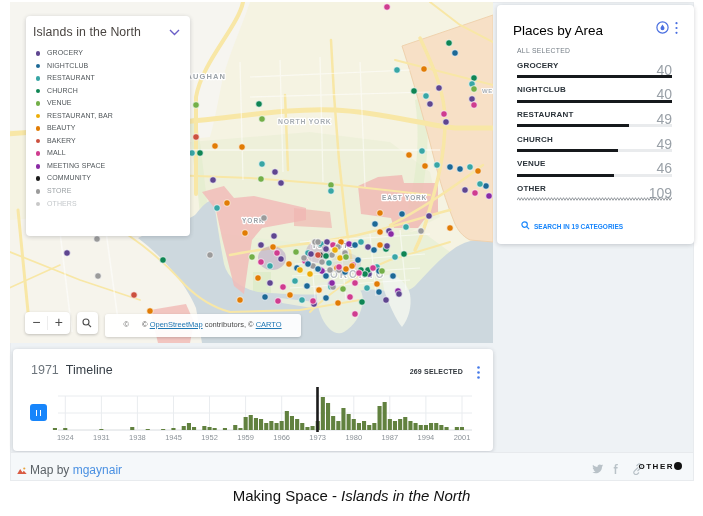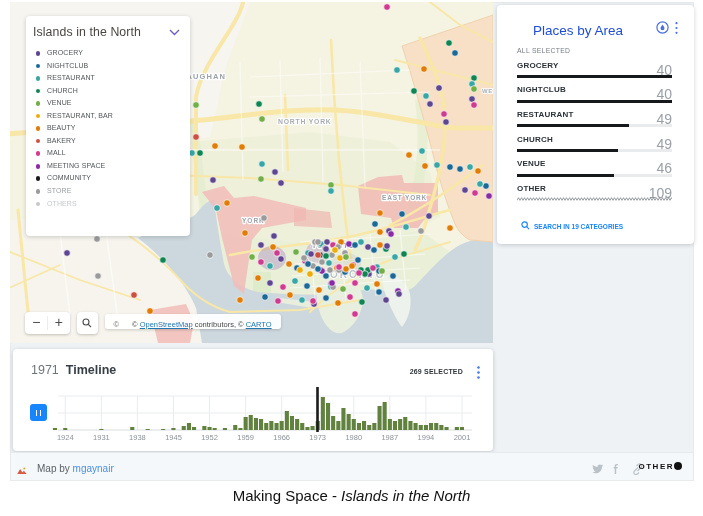--- a/index.html
+++ b/index.html
@@ -15,44 +15,44 @@
 .legend ul{list-style:none;margin-top:8px}
 .litem{position:relative;font-size:7px;color:#4f5559;height:12.56px;line-height:12.56px;padding-left:14px;letter-spacing:.1px}
 .litem i{position:absolute;left:2.5px;top:4px;width:4.6px;height:4.6px;border-radius:50%}
 .litem.dim1{color:#9aa0a4}
 .litem.dim2{color:#c4c8cb}
 
 .zoombox{position:absolute;left:15px;top:309.5px;width:45px;height:22px;background:#fff;border-radius:4px;box-shadow:0 1px 3px rgba(0,0,0,.22);display:flex}
 .zoombox span{flex:1;text-align:center;font-size:14px;line-height:21px;color:#4d4d4d}
 .zoombox .sep{position:absolute;left:22px;top:4px;width:1px;height:14px;background:#ededed}
 .searchbox{position:absolute;left:66.5px;top:309.5px;width:21px;height:22px;background:#fff;border-radius:4px;box-shadow:0 1px 3px rgba(0,0,0,.22);text-align:center}
-.attrib{position:absolute;left:94.5px;top:311.5px;height:15px;background:rgba(255,255,255,.92);border-radius:3px;box-shadow:0 1px 3px rgba(0,0,0,.18);font-size:7.5px;color:#4a4a4a;line-height:21px;padding:0 9px;white-space:nowrap}
+.attrib{position:absolute;left:94.5px;top:311.5px;height:23px;background:rgba(255,255,255,.92);border-radius:3px;box-shadow:0 1px 3px rgba(0,0,0,.18);font-size:7.5px;color:#4a4a4a;line-height:21px;padding:0 19px;white-space:nowrap}
 .attrib a{color:#2078b4;text-decoration:underline}
 .attrib .csym{margin-right:13px;color:#666}
 
 .sidecard{left:497px;top:5px;width:197px;height:239px}
-.stitle{position:absolute;left:36px;top:18px;font-size:13.5px;color:#1d4ed8}
+.stitle{position:absolute;left:16px;top:18px;font-size:13.5px;color:#000000}
 .allsel{position:absolute;left:20px;top:41.5px;font-size:6.8px;color:#747d85;letter-spacing:.3px}
 .wrow{position:absolute;left:20px;width:155px;height:22px}
 .wlab{position:absolute;left:0;top:0;font-size:8px;font-weight:bold;color:#2b333a;letter-spacing:.2px}
 .wval{position:absolute;right:0;top:1px;font-size:14px;color:#99a0a7}
 .wtrack{position:absolute;left:0;top:14.5px;width:155px;height:3px;background:#e9ebed}
 .wfill{height:3px;background:#16191c}
 .search{position:absolute;left:24px;top:215.5px;font-size:6.5px;font-weight:bold;color:#1785fb;letter-spacing:0}
 
 .tlcard{left:13px;top:349px;width:480px;height:102px}
 .tltitle{position:absolute;left:18px;top:14px;font-size:12.5px;color:#6d757c}
-.tltitle b{color:#363e46;font-weight:bold;margin-left:7px}
+.tltitle b{color:#363e46;font-weight:normal;margin-left:7px}
 .tlsel{position:absolute;right:30px;top:18.5px;font-size:7px;font-weight:bold;color:#30363c;letter-spacing:.2px}
 .pausebtn{position:absolute;left:17px;top:55px;width:17px;height:17px;border-radius:3px;background:#1785fb}
 .pausebtn:before{content:"";position:absolute;left:5.8px;top:5.5px;width:1.6px;height:6px;background:#fff}
 .pausebtn:after{content:"";position:absolute;left:9.6px;top:5.5px;width:1.6px;height:6px;background:#fff}
 
 .footer{position:absolute;left:11px;top:452px;width:682px;height:28px;background:#f5f8fa;border-top:1px solid #e7eaed}
-.mapby{position:absolute;left:26px;top:10px;font-size:10px;color:#5b6267}
+.mapby{position:absolute;left:19px;top:10px;font-size:12px;color:#5b6267}
 .mapby a{color:#4a90e2;text-decoration:none}
 .ftico{position:absolute;left:5.5px;top:13.5px}
 .carto{position:absolute;right:11px;top:9px;font-size:8px;font-weight:bold;color:#111;letter-spacing:1.5px}
 .carto:after{content:"";display:inline-block;width:8px;height:8px;border-radius:50%;background:#111;vertical-align:-1px}
 .socials{position:absolute;right:45px;top:8px;color:#b9c2c8}
 .caption{position:absolute;left:0;top:487px;width:703px;text-align:center;font-size:15px;color:#111}
 </style></head>
 <body>
 <div class="wrap">
 <div class="app"></div>

